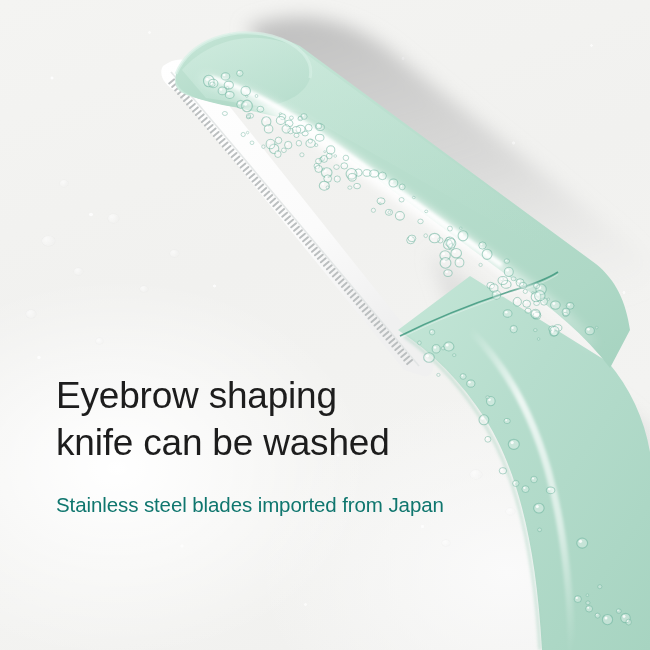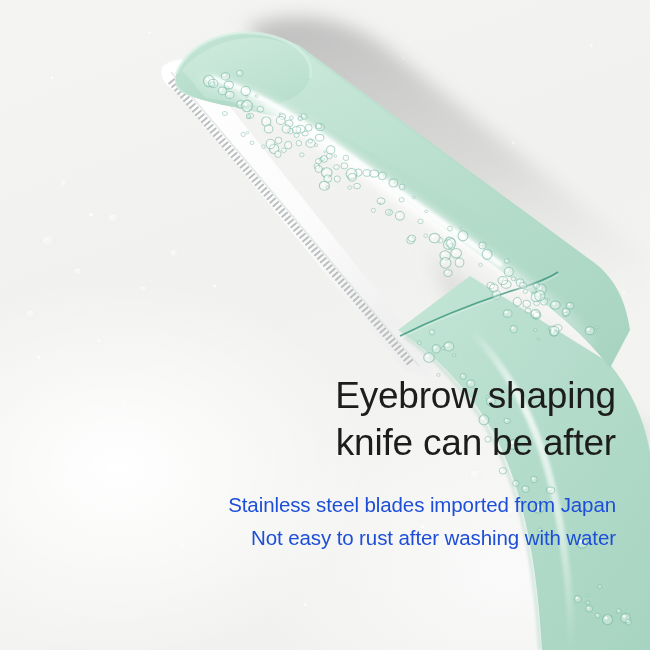--- a/index.html
+++ b/index.html
@@ -7,21 +7,20 @@
     padding: 0;
     background: #ffffff;
   }
   #stage {
     position: relative;
     width: 650px;
     height: 650px;
     overflow: hidden;
     background: #f3f3f1;
     font-family: "Liberation Sans", sans-serif;
-    text-align: right;
     -webkit-font-smoothing: antialiased;
   }
 
   
   .bg-base {
     position: absolute;
     inset: 0;
     background:
       radial-gradient(ellipse 60% 45% at 18% 72%, #ffffff 0%, rgba(255,255,255,0) 65%),
       radial-gradient(ellipse 55% 40% at 78% 88%, #fafafa 0%, rgba(250,250,250,0) 70%),
@@ -87,21 +86,21 @@
     letter-spacing: -0.2px;
     font-weight: 400;
     white-space: nowrap;
   }
   .sub-list {
     margin-top: 22px;
   }
   .sub-line {
     font-size: 20.5px;
     line-height: 33px;
-    color: #1d4ed8;
+    color: #0f766e;
     letter-spacing: -0.1px;
     white-space: nowrap;
   }
 </style>
 </head>
 <body>
 
 <div id="stage">
 
   <div class="bg-base"></div>
@@ -648,20 +647,19 @@
           <ellipse cx="587.4" cy="595.2" rx="1.3" ry="1.4" fill="rgba(255,255,255,0.30)" stroke="rgba(106,178,156,0.55)" stroke-width="0.66"></ellipse>
           <ellipse cx="443.1" cy="348.2" rx="1.7" ry="1.7" fill="rgba(255,255,255,0.30)" stroke="rgba(106,178,156,0.55)" stroke-width="0.71"></ellipse>
           <ellipse cx="589.1" cy="608.8" rx="3.5" ry="3.2" fill="rgba(255,255,255,0.30)" stroke="rgba(106,178,156,0.55)" stroke-width="0.92"></ellipse>
           <circle cx="588.1" cy="607.7" r="1.0" fill="rgba(255,255,255,0.85)"></circle>
         </g>
     </g>
   </svg>
 
   <div class="text-layer">
     <div class="headline">Eyebrow shaping</div>
-    <div class="headline">knife can be after</div>
+    <div class="headline">knife can be washed</div>
     <div class="sub-list">
       <div class="sub-line">Stainless steel blades imported from Japan</div>
-      <div class="sub-line">Not easy to rust after washing with water</div>
     </div>
   </div>
 
 </div>
 
 </body></html>

